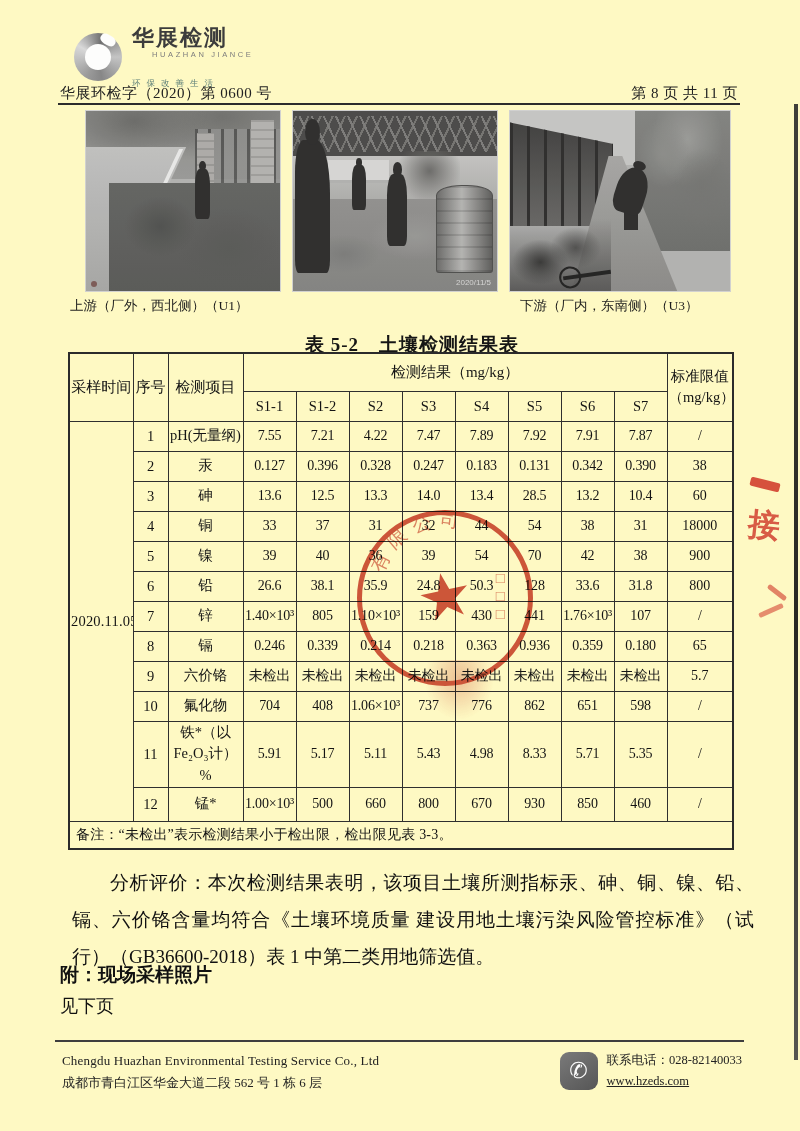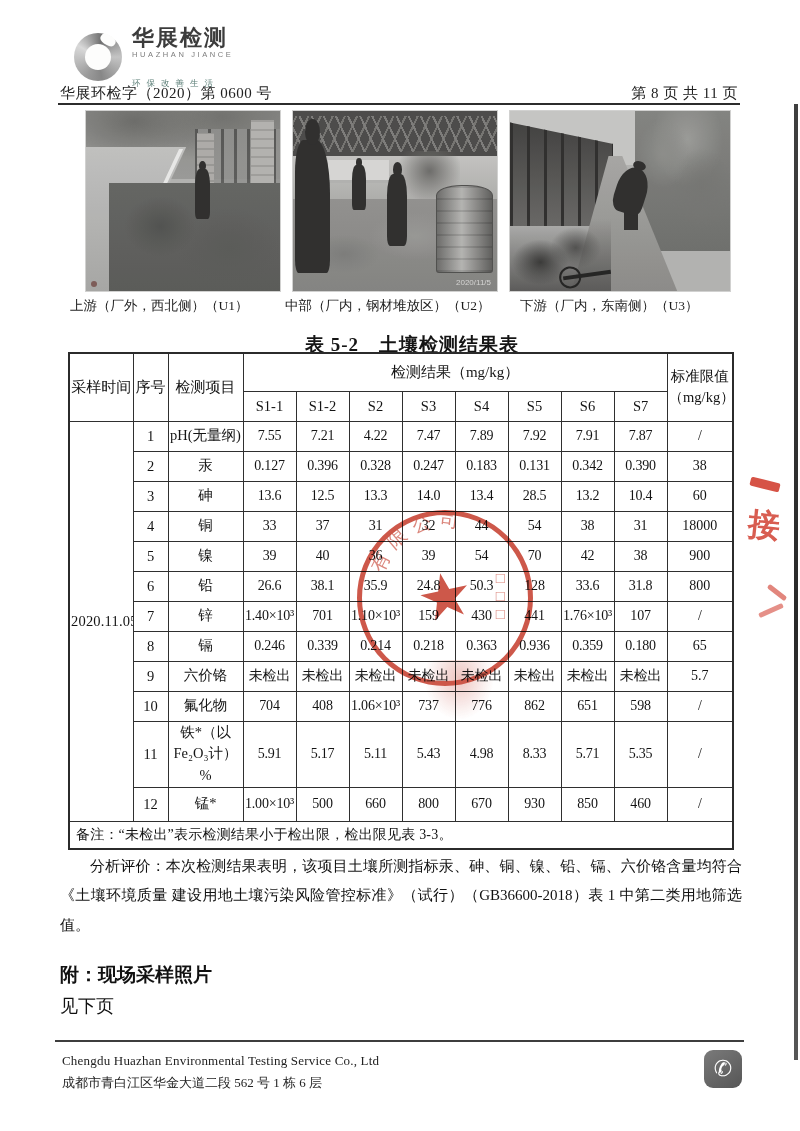--- a/index.html
+++ b/index.html
@@ -1,37 +1,37 @@
 <!DOCTYPE html>
 <html><head>
 <meta charset="utf-8">
 <style>
   html,body{margin:0;padding:0;background:#e8e8e8;}
   .page{
     position:relative;width:800px;height:1131px;margin:0 auto;
-    background:#ffffff;overflow:hidden;
+    background:#fef9c3;overflow:hidden;
     font-family:"Liberation Serif","DejaVu Serif",serif;color:#1d1d1d;
   }
   
   .scan-edge{position:absolute;top:104px;right:2px;width:4px;height:956px;
     background:linear-gradient(to bottom,#2a2a2a 0%,#111 55%,#444 100%);opacity:.9;}
 
   
   .logo-block{position:absolute;top:26px;left:74px;display:flex;align-items:center;gap:10px;}
   .logo-swirl{width:48px;height:48px;border-radius:50%;
     background:conic-gradient(from 210deg,#9a9a9a,#d9d9d9 90deg,#6f6f6f 160deg,#c4c4c4 240deg,#878787 320deg,#9a9a9a);
     position:relative;}
   .logo-swirl::after{content:"";position:absolute;inset:11px;border-radius:50%;background:#fdfdfc;}
   .logo-swirl::before{content:"";position:absolute;top:2px;right:6px;width:16px;height:10px;
     background:#fdfdfc;transform:rotate(32deg);border-radius:40%;}
   .logo-text{display:flex;flex-direction:column;line-height:1.05;}
   .logo-cn{font-size:22px;font-weight:bold;color:#3c3c3c;letter-spacing:2px;
     font-family:"Liberation Sans","DejaVu Sans",sans-serif;}
   .logo-en{font-size:7.5px;color:#7c7c7c;letter-spacing:2.6px;margin-top:2px;
-    font-family:"Liberation Sans","DejaVu Sans",sans-serif;}
+    font-family:"Liberation Sans","DejaVu Sans",sans-serif;margin-left:20px;}
   .logo-slogan{font-size:8.5px;color:#5c7f78;letter-spacing:6px;margin-top:20px;}
   .doc-line{position:absolute;top:84px;left:60px;right:62px;display:flex;
     justify-content:space-between;font-size:15px;color:#222;letter-spacing:.5px;}
   .header-rule{position:absolute;top:103px;left:58px;right:60px;height:0;
     border-top:2.5px solid #2c2c2c;}
 
   
   .photos{position:absolute;top:110px;left:85px;width:646px;height:182px;
     display:flex;justify-content:space-between;}
   .photo{position:relative;overflow:hidden;background:#b4b4ae;
@@ -159,22 +159,22 @@
   .em-dash{position:absolute;top:8px;left:10px;width:30px;height:9px;background:#cf3526;
     transform:rotate(14deg);border-radius:2px;opacity:.85;}
   .em-char{position:absolute;top:32px;left:8px;font-size:32px;font-weight:bold;color:#cf3526;
     transform:rotate(6deg);opacity:.8;}
   .em-s1{position:absolute;top:118px;left:26px;width:22px;height:5px;background:#cf3526;
     transform:rotate(38deg);opacity:.6;border-radius:2px;}
   .em-s2{position:absolute;top:136px;left:18px;width:26px;height:5px;background:#cf3526;
     transform:rotate(-24deg);opacity:.55;border-radius:2px;}
 
   
-  .analysis{position:absolute;top:852px;left:60px;width:682px;margin:0;
-    font-size:15px;line-height:1.95;text-align:justify;text-indent:2em;color:#111;font-family:Liberation Serif, serif;}
+  .analysis{position:absolute;top:852px;left:60px;width:682px;margin:12px;
+    font-size:19px;line-height:1.95;text-align:justify;text-indent:2em;color:#111;font-family:Liberation Serif, serif;}
   .attachment{position:absolute;top:962px;left:60px;margin:0;font-size:19px;
     font-weight:bold;color:#111;}
   .see-next{position:absolute;top:994px;left:60px;margin:0;font-size:18px;color:#111;}
 
   
   .footer-rule{position:absolute;top:1040px;left:55px;right:56px;border-top:2px solid #3e3e3e;}
   .footer{position:absolute;top:1050px;left:62px;right:58px;display:flex;
     justify-content:space-between;align-items:flex-start;}
   .f-left{font-size:13px;line-height:1.7;color:#222;}
   .f-left .en{letter-spacing:.2px;}
@@ -238,21 +238,20 @@
       <div class="p3-shed"></div>
       <div class="p3-path"></div>
       <div class="p3-debris"></div>
       <div class="p3-bike"></div>
       <div class="p3-legs"></div>
       <div class="figure p3-person"></div>
     </div>
   </div>
   <div class="captions">
     <span style="width:210px">上游（厂外，西北侧）（U1）</span>
-    <span style="width:230px">中部（厂内，钢材堆放区）（U2）</span>
     <span style="width:226px">下游（厂内，东南侧）（U3）</span>
   </div>
 
   <h2 class="table-title">表 5-2　土壤检测结果表</h2>
   <div class="tbl-wrap">
     <table class="results">
       <colgroup>
         <col style="width:64px">
           <col style="width:35px">
           <col style="width:75px">
@@ -365,21 +364,21 @@
       <td class="value-cell">50.3</td>
       <td class="value-cell">128</td>
       <td class="value-cell">33.6</td>
       <td class="value-cell">31.8</td>
       <td class="limit-cell">800</td>
     </tr>
           <tr>
       <td class="seq-cell">7</td>
       <td class="item-cell">锌</td>
       <td class="value-cell">1.40×10³</td>
-      <td class="value-cell">701</td>
+      <td class="value-cell">805</td>
       <td class="value-cell">1.10×10³</td>
       <td class="value-cell">159</td>
       <td class="value-cell">430</td>
       <td class="value-cell">441</td>
       <td class="value-cell">1.76×10³</td>
       <td class="value-cell">107</td>
       <td class="limit-cell">/</td>
     </tr>
           <tr>
       <td class="seq-cell">8</td>
@@ -480,15 +479,19 @@
   <p class="see-next">见下页</p>
 
   <div class="footer-rule"></div>
   <div class="footer">
     <div class="f-left">
       <div class="en">Chengdu Huazhan Environmental Testing Service Co., Ltd</div>
       <div>成都市青白江区华金大道二段 562 号 1 栋 6 层</div>
     </div>
     <div class="f-right">
       <div class="phone-icon">✆</div>
+      <div class="f-contact">
+        <div>联系电话：028-82140033</div>
+        <div class="site">www.hzeds.com</div>
+      </div>
     </div>
   </div>
 </div>
 
 </body></html>

